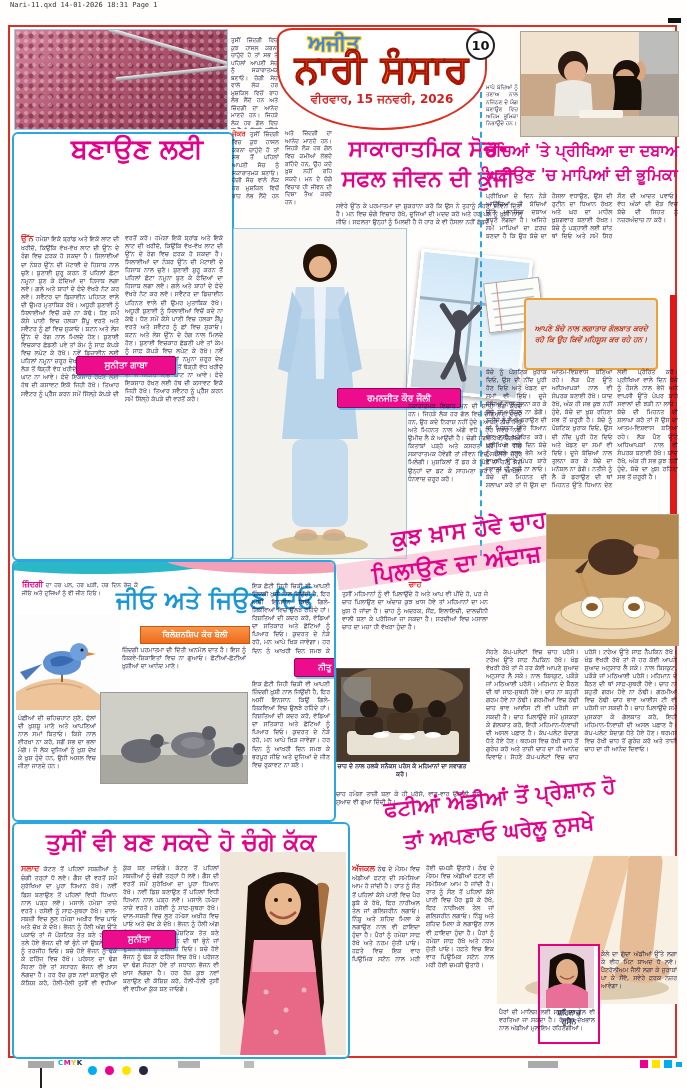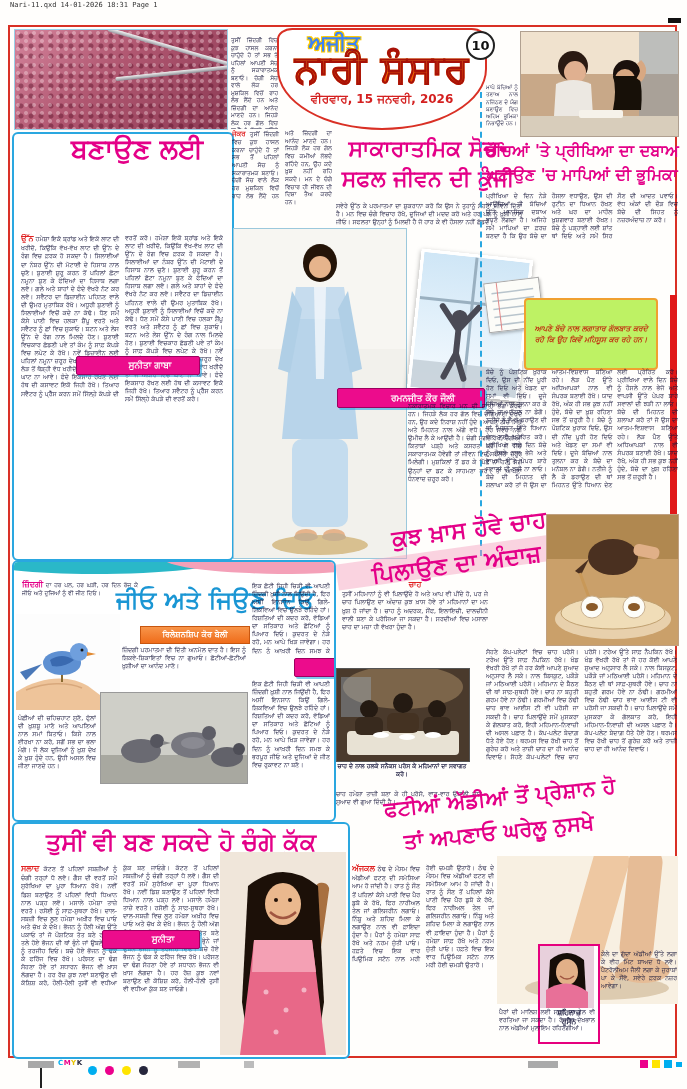--- a/index.html
+++ b/index.html
@@ -7,29 +7,29 @@
         font-family:"DejaVu Sans",sans-serif;color:#15153a;}
   .abs{position:absolute;}
   .txt{font-size:6.2px;line-height:1.3;text-align:justify;color:#15153a;overflow:hidden;}
   .cols2{column-count:2;column-gap:6px;}
   .cols3{column-count:3;column-gap:5px;}
   .lead{color:#e02020;font-weight:bold;font-size:8px;}
   .hl{color:#e40088;font-weight:bold;text-align:center;}
   .hl-blue{color:#1a96d4;font-weight:bold;white-space:nowrap;}
   .byline{background:#ec0c8c;color:#fff;font-weight:bold;font-size:9px;display:flex;
           align-items:center;justify-content:center;border:1px solid #9c0060;border-radius:2px;
-          box-shadow:2px 2px 0 rgba(42,167,224,.6);padding-left:24px;}
+          box-shadow:2px 2px 0 rgba(42,167,224,.6);}
   .bluebox{border:2px solid #2aa7e0;border-radius:6px;background:#fff;}
   .photo{overflow:hidden;}
   .caption{font-size:6px;font-weight:bold;color:#222244;line-height:1.25;text-align:center;}
   .rot{transform-origin:left center;}
   .orangehead{background:linear-gradient(#f8954a,#ef6c1a);color:#fff;font-weight:bold;
       font-size:8px;display:flex;align-items:center;justify-content:center;border-radius:0;
       border:1px solid #c8560f;}
-  .quote{background:#bef264;border:2px solid #f0a030;border-radius:4px;color:#c03010;
+  .quote{background:#e5e5e5;border:2px solid #f0a030;border-radius:4px;color:#c03010;
       font-style:italic;font-weight:bold;font-size:7.5px;line-height:1.5;text-align:center;
       display:flex;align-items:center;padding:3px 5px;}
   .dot{width:9px;height:9px;border-radius:50%;display:inline-block;margin-right:3px;}
   svg{display:block;}
 </style>
 </head>
 <body>
 
 <div id="page">
 

